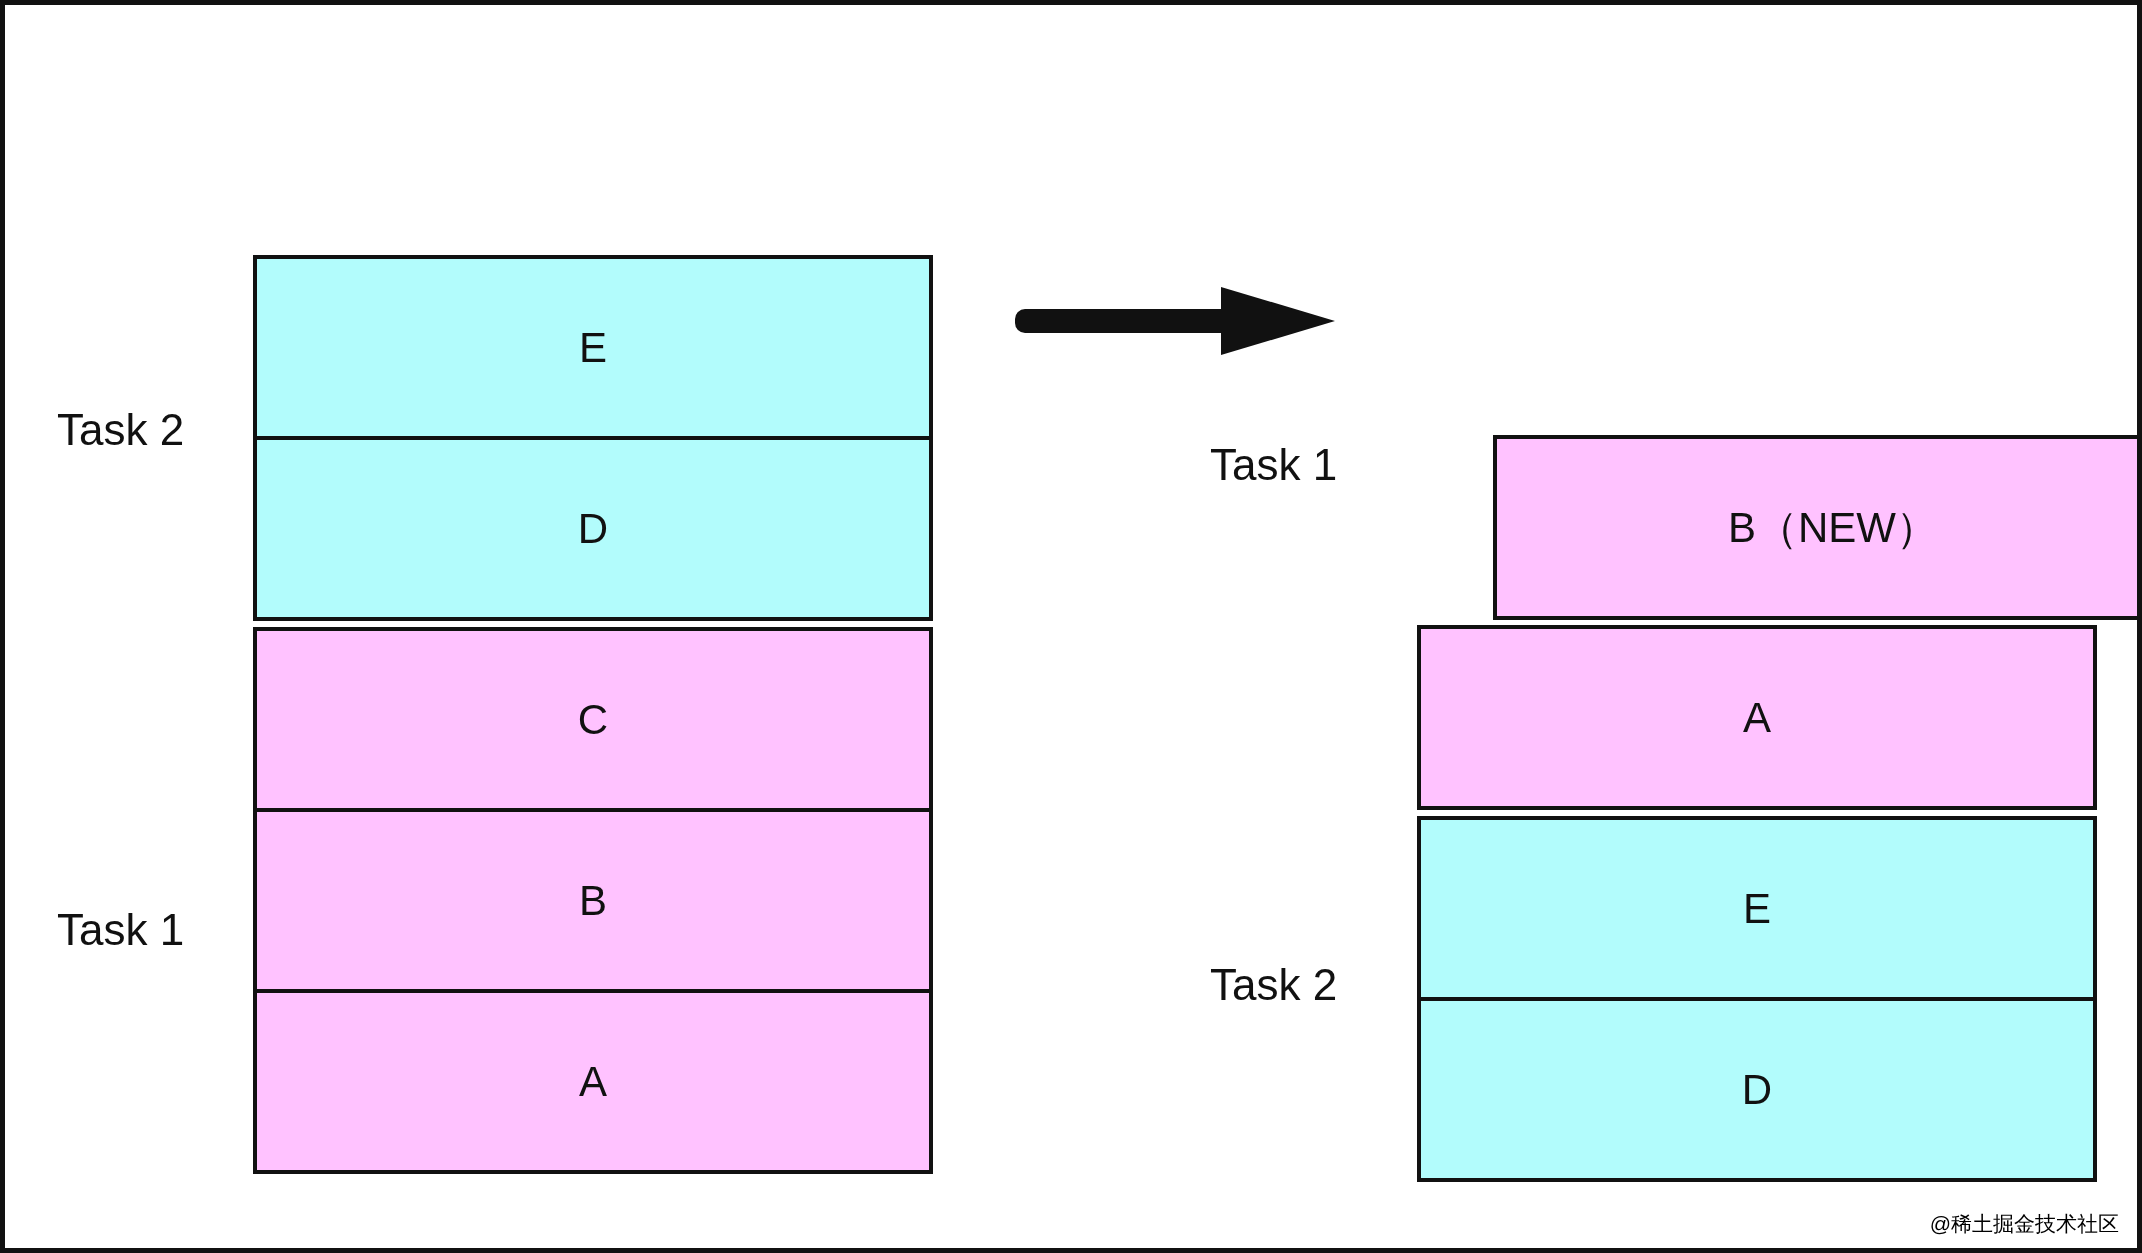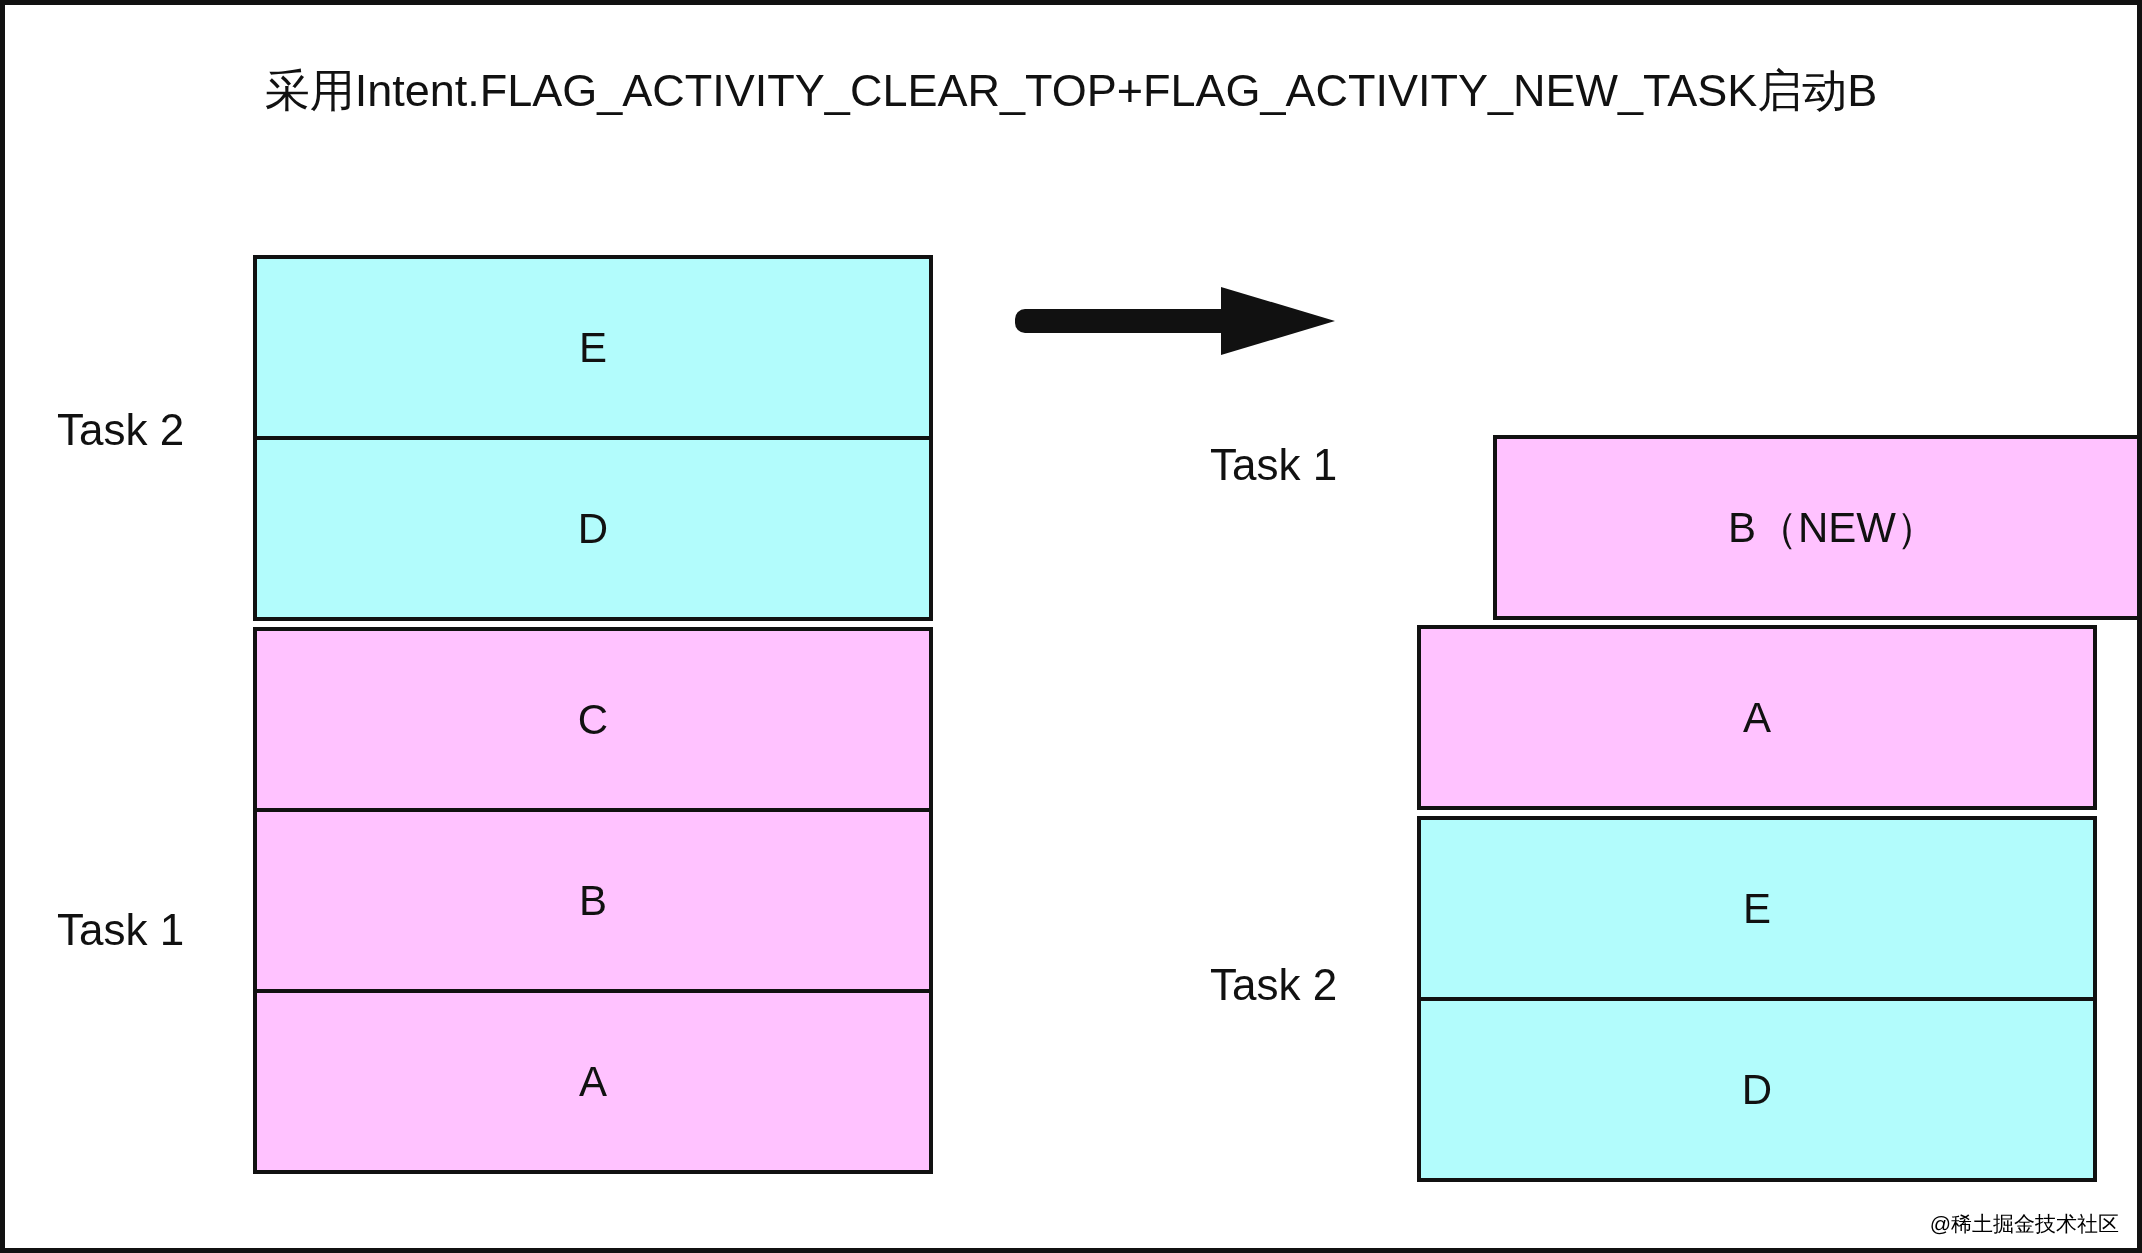--- a/index.html
+++ b/index.html
@@ -80,21 +80,20 @@
     color: #000000;
     white-space: nowrap;
     user-select: none;
   }
 </style>
 </head>
 <body>
 
 <div id="canvas">
 
-  <div class="diagram-title">采用Intent.FLAG_ACTIVITY_CLEAR_TOP+FLAG_ACTIVITY_NEW_TASK启动B</div>
 
   <div class="stack">
 
     <div class="task-label" style="left:52px; top:400px;">Task 2</div>
 
     <div class="task-label" style="left:52px; top:900px;">Task 1</div>
 
     <div class="stack-box fill-cyan" style="left:248px; top:250px; width:680px; height:185px;">E</div>
 
     <div class="stack-box fill-cyan" style="left:248px; top:431px; width:680px; height:185px;">D</div>

